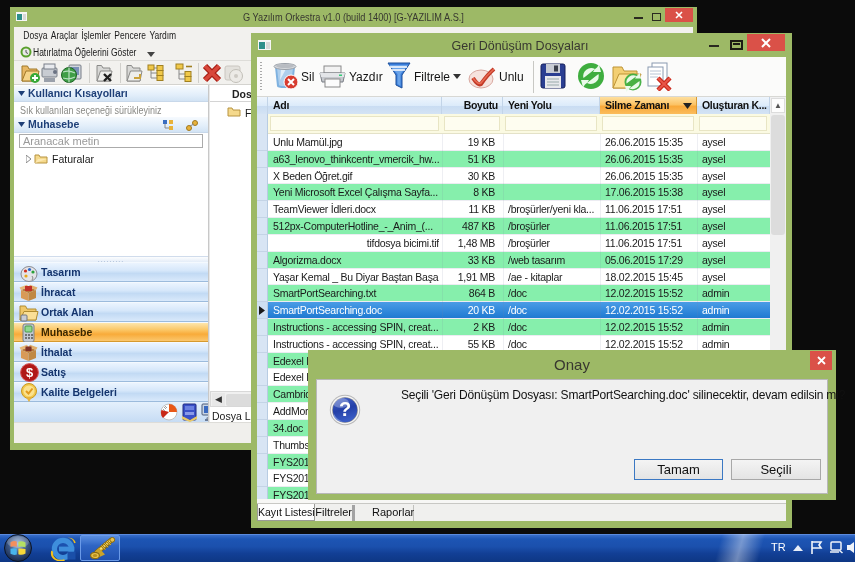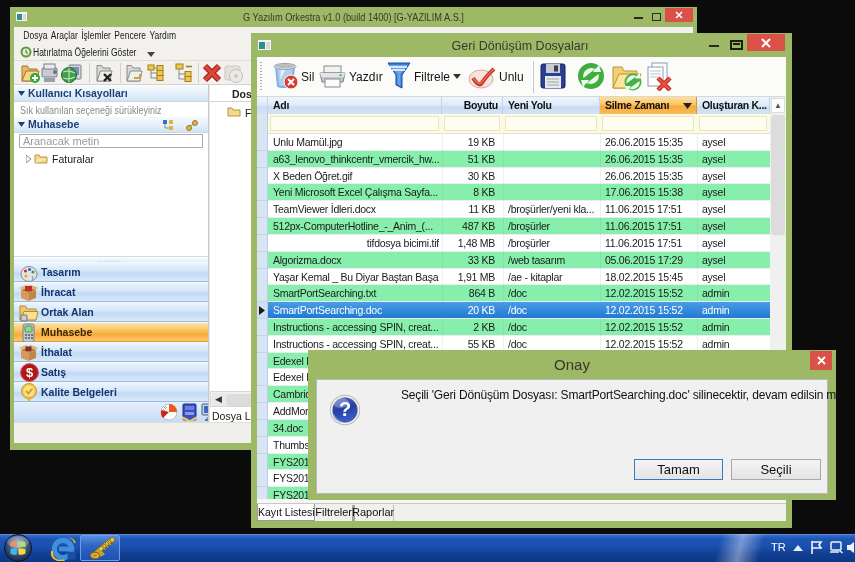--- a/index.html
+++ b/index.html
@@ -579,21 +579,21 @@
 
     <div class="abs" style="left:513px; top:40px; width:16px; height:406px; background:#f0f0f0;">
       <div class="abs" style="left:1px; top:1px; width:14px; height:15px; background:#fdfdfd; border:1px solid #dcdcdc; text-align:center; font-size:8px; line-height:14px; color:#555;">▲</div>
       <div class="abs" style="left:1px; top:18px; width:14px; height:120px; background:#dcdcdc; border-radius:3px;"></div>
     </div>
     <div class="abs" style="left:0; top:442px; width:529px; height:4px; background:#f7f7f5;"></div>
 
     <div class="abs" style="left:0; top:446px; width:529px; height:18px; background:#f0f0ee; border-top:1px solid #c8c8c4;">
       <div class="abs" style="left:0; top:0; width:58px; height:17px; background:#fdfdfd; border:1px solid #9a9a96; border-top:none; font-size:10.5px; text-align:center; line-height:16px; color:#111; white-space:nowrap;">Kayıt Listesi</div>
       <div class="abs" style="left:58px; top:1px; width:40px; height:16px; border-right:3px solid #a3a3a3; font-size:11px; text-align:right; line-height:15px; color:#111;">Filtreler</div>
-      <div class="abs" style="left:95px; top:1px; width:42px; height:16px; border-right:1px solid #c0c0bc; font-size:11px; text-align:left; line-height:15px; color:#111;">Raporlar</div>
+      <div class="abs" style="left:115px; top:1px; width:42px; height:16px; border-right:1px solid #c0c0bc; font-size:11px; text-align:left; line-height:15px; color:#111;">Raporlar</div>
     </div>
   </div>
 </div>
 
 <div id="dialog" class="abs green" style="left:308px; top:350px; width:528px; height:150px;">
   <div class="abs wtitle" style="width:528px; top:6px; font-size:15px;">Onay</div>
   <div class="abs closebtn" style="left:502px; top:1px; width:22px; height:19px;">
     <svg style="left:7px; top:5px;" width="9" height="9">
         <path d="M1 1 L8 8 M8 1 L1 8" stroke="#fff" stroke-width="1.8"></path>
       </svg>

